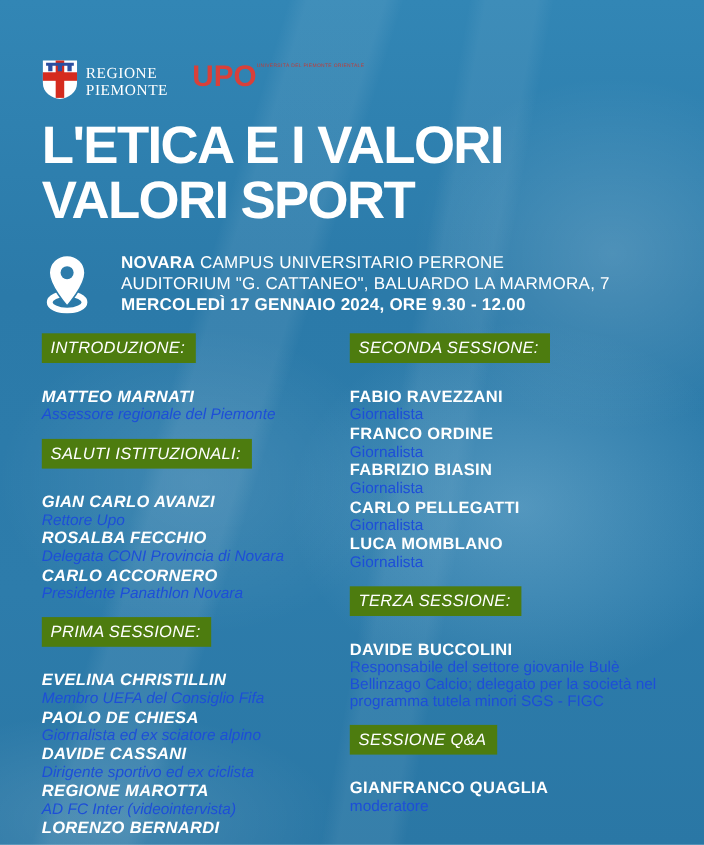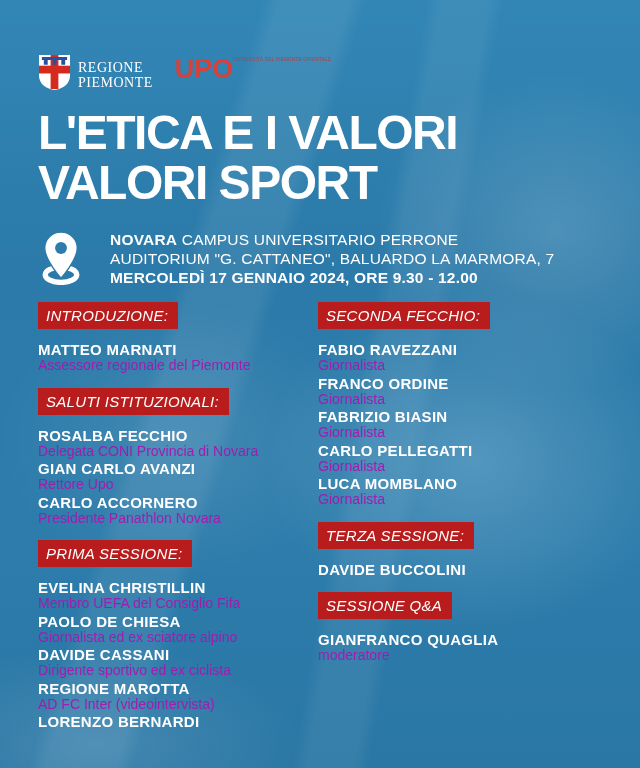--- a/index.html
+++ b/index.html
@@ -32,27 +32,27 @@
   
   .location{display:flex;gap:26px;margin-top:22px;align-items:flex-start;}
   .loc-lines{font-size:15.5px;line-height:19px;letter-spacing:.2px;}
   .loc-bold{font-weight:bold;}
   .pin{flex:0 0 auto;margin-top:1px;}
 
   
   .cols{display:grid;grid-template-columns:280px auto;margin-top:13px;}
   .session{margin-bottom:14px;}
   .badge{
-    display:inline-block;background:#b91c1c;color:#fff;
+    display:inline-block;background:#4d7c0f;color:#fff;
     font-style:italic;font-size:15px;letter-spacing:.3px;
-    padding:5px 10px 5px 8px;margin-bottom:12px;
+    padding:5px 10px 5px 8px;margin-bottom:22px;
   }
   .person-name{font-size:15px;font-weight:bold;letter-spacing:.3px;line-height:17px;}
-  .person-role{font-size:14px;color:#a21caf;line-height:15.5px;margin-bottom:1px;}
-  .col-left .person-name,.col-left .person-role{white-space:nowrap;}
+  .person-role{font-size:14px;color:#1d4ed8;line-height:15.5px;margin-bottom:1px;}
+  .col-left .person-name,.col-left .person-role{white-space:nowrap;font-style:italic;}
   .col-right{padding-left:0;}
   .col-right .person-role{max-width:292px;}
 </style>
 </head>
 <body>
 
 <div class="poster">
 
   <div class="logo-row">
     <div class="rp-logo">
@@ -103,26 +103,26 @@
         <div class="badge">INTRODUZIONE:</div>
         <div class="person">
           <div class="person-name">MATTEO MARNATI</div>
           <div class="person-role">Assessore regionale del Piemonte</div>
         </div>
       </section>
 
       <section class="session">
         <div class="badge">SALUTI ISTITUZIONALI:</div>
         <div class="person">
+          <div class="person-name">GIAN CARLO AVANZI</div>
+          <div class="person-role">Rettore Upo</div>
+        </div>
+        <div class="person">
           <div class="person-name">ROSALBA FECCHIO</div>
           <div class="person-role">Delegata CONI Provincia di Novara</div>
-        </div>
-        <div class="person">
-          <div class="person-name">GIAN CARLO AVANZI</div>
-          <div class="person-role">Rettore Upo</div>
         </div>
         <div class="person">
           <div class="person-name">CARLO ACCORNERO</div>
           <div class="person-role">Presidente Panathlon Novara</div>
         </div>
       </section>
 
       <section class="session">
         <div class="badge">PRIMA SESSIONE:</div>
         <div class="person">
@@ -144,21 +144,21 @@
         <div class="person">
           <div class="person-name">LORENZO BERNARDI</div>
         </div>
       </section>
 
     </div>
 
     <div class="col-right">
 
       <section class="session">
-        <div class="badge">SECONDA FECCHIO:</div>
+        <div class="badge">SECONDA SESSIONE:</div>
         <div class="person">
           <div class="person-name">FABIO RAVEZZANI</div>
           <div class="person-role">Giornalista</div>
         </div>
         <div class="person">
           <div class="person-name">FRANCO ORDINE</div>
           <div class="person-role">Giornalista</div>
         </div>
         <div class="person">
           <div class="person-name">FABRIZIO BIASIN</div>
@@ -171,20 +171,21 @@
         <div class="person">
           <div class="person-name">LUCA MOMBLANO</div>
           <div class="person-role">Giornalista</div>
         </div>
       </section>
 
       <section class="session">
         <div class="badge">TERZA SESSIONE:</div>
         <div class="person">
           <div class="person-name">DAVIDE BUCCOLINI</div>
+          <div class="person-role">Responsabile del settore giovanile Bulè Bellinzago Calcio; delegato per la società nel programma tutela minori SGS - FIGC</div>
         </div>
       </section>
 
       <section class="session">
         <div class="badge">SESSIONE Q&amp;A</div>
         <div class="person">
           <div class="person-name">GIANFRANCO QUAGLIA</div>
           <div class="person-role">moderatore</div>
         </div>
       </section>

